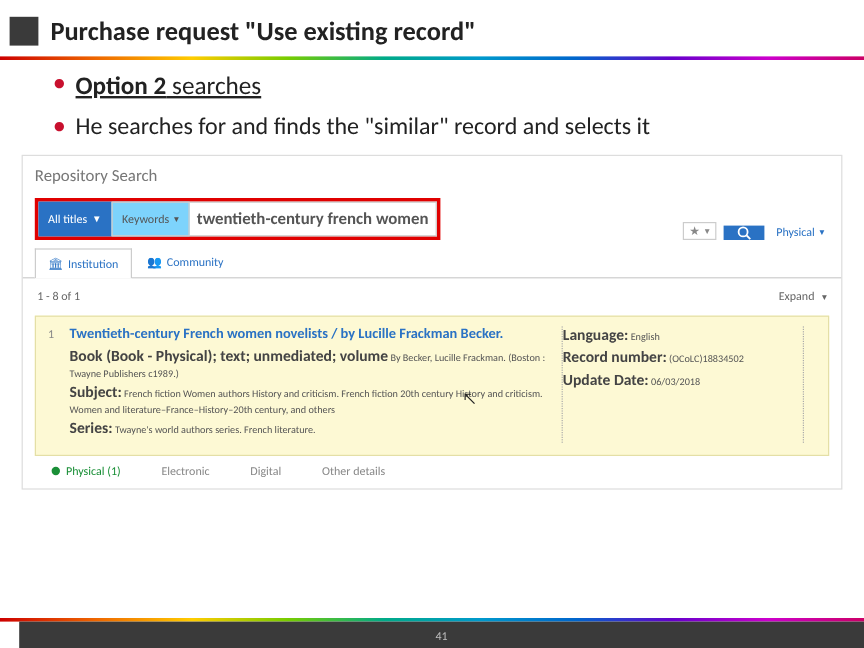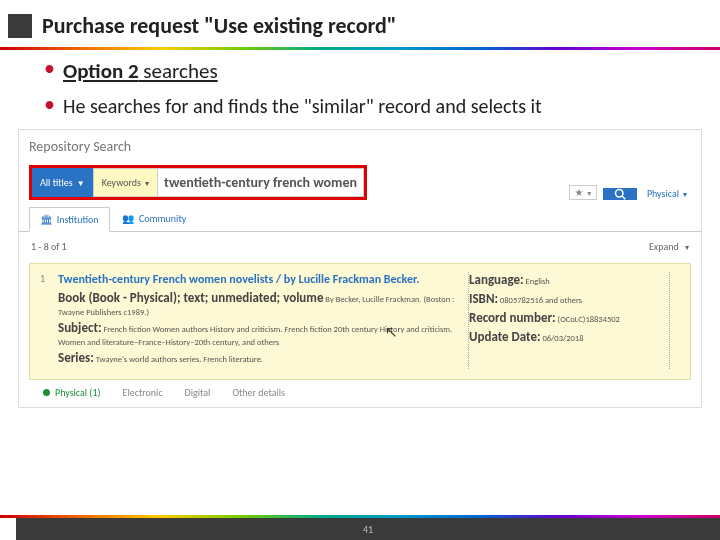--- a/index.html
+++ b/index.html
@@ -14,42 +14,42 @@
   .bullet .dot { color: #c8102e; font-size: 22px; margin-right: 8px; line-height: 1; }
   .b1-text { font-size: 21px; font-weight: 700; color: #222; }
   .b1-text .u { text-decoration: underline; font-weight: 700; }
   .b1-text .ex { font-weight: 400; text-decoration: underline; }
   .b2-text { font-size: 20px; color: #222; line-height: 1.25; }
   .screenshot { margin: 8px 18px 0 18px; border: 1px solid #ddd; font-size: 10px; background: #fff; }
   .repo-title { color: #777; font-size: 14px; padding: 8px 10px 6px 10px; }
   .search-row { display: flex; align-items: flex-end; padding: 4px 10px 6px 10px; gap: 6px; }
   .redbox { border: 3px solid #e00000; display: flex; align-items: stretch; }
   .dd-blue { background: #2a72c4; color: #fff; padding: 5px 8px; display: flex; align-items: center; font-size: 10px; }
-  .dd-white { background: #fef9c3; border: 1px solid #ccc; padding: 5px 8px; display: flex; align-items: center; font-size: 10px; color: #555; }
+  .dd-white { background: #7dd3fc; border: 1px solid #ccc; padding: 5px 8px; display: flex; align-items: center; font-size: 10px; color: #555; }
   .caret-down { margin-left: 4px; font-size: 8px; }
   .search-input { border: 1px solid #ccc; border-left: none; padding: 5px 6px; flex: 1; font-size: 14px; font-weight: 700; color: #555; min-width: 160px; }
   .flex1 { flex: 1; }
   .star-btn { border: 1px solid #ccc; width: 28px; display: flex; align-items: center; justify-content: center; font-size: 10px; color: #888; }
   .search-btn { background: #2a72c4; color: #fff; width: 34px; display: flex; align-items: center; justify-content: center; }
   .adv { color: #2a72c4; font-size: 10px; display: flex; align-items: center; padding: 0 4px; }
   .tabs { border-bottom: 1px solid #ccc; display: flex; align-items: flex-end; padding: 0 10px; gap: 2px; }
   .tab { display: flex; align-items: center; gap: 4px; padding: 5px 10px; font-size: 10px; color: #2a72c4; border: 1px solid transparent; }
   .tab.active { border: 1px solid #ccc; border-bottom: 1px solid #fff; background: #fff; margin-bottom: -1px; }
   .tab .i { font-size: 10px; }
   .count-row { display: flex; justify-content: space-between; padding: 8px 12px; color: #666; font-size: 10px; }
   .result { margin: 2px 10px 0 10px; border: 1px solid #e4dfa6; background: #fdf9d4; padding: 8px 10px 10px 10px; display: flex; gap: 8px; position: relative; }
   .result-num { color: #888; font-size: 10px; width: 10px; }
   .result-body { flex: 1; display: flex; }
   .col { flex: 1; min-width: 0; }
   .res-title { color: #2a72c4; font-weight: 700; font-size: 12px; margin-bottom: 4px; }
   .kv { font-size: 8.5px; color: #555; margin-bottom: 2px; line-height: 1.3; }
   .kv b { color: #444; font-size: 13px; }
   .divider { width: 1px; border-right: 1px dotted #aaa; }
   .cursor { position: absolute; left: 355px; top: 60px; font-size: 14px; color: #222; }
-  .format-row { display: flex; gap: 22px; padding: 6px 24px 8px 24px; font-size: 10px; color: #888; align-items: flex-end; }
+  .format-row { display: flex; gap: 34px; padding: 6px 24px 8px 24px; font-size: 10px; color: #888; align-items: flex-end; }
   .fmt-phys { color: #1a8f37; display: flex; align-items: center; gap: 5px; }
   .greendot { width: 7px; height: 7px; border-radius: 50%; background: #1a8f37; }
   .footer { position: absolute; bottom: 0; left: 0; right: 0; height: 22px; background: #3a3a3a; color: #bbb; display: flex; align-items: center; justify-content: center; font-size: 10px; margin-left: 16px; }
   .footer-stripe { position: absolute; bottom: 22px; left: 0; right: 0; height: 3px; background: linear-gradient(to right,#c00,#e60,#fc0,#7c0,#0a8,#09c,#06c,#60c,#c0c,#c06); }
 </style>
 </head>
 <body>
 
 <div class="slide">
   <div class="title-row">
@@ -124,21 +124,20 @@
       <div class="result-body">
         <div class="col">
           <div class="res-title">Twentieth-century French women novelists / by Lucille Frackman Becker.</div>
           <div class="kv"><b>Book (Book - Physical); text; unmediated; volume</b><span> By Becker, Lucille Frackman. (Boston : Twayne Publishers c1989.)</span></div>
           <div class="kv"><b>Subject:</b><span> French fiction Women authors History and criticism. French fiction 20th century History and criticism. Women and literature–France–History–20th century, and others</span></div>
           <div class="kv"><b>Series:</b><span> Twayne's world authors series. French literature.</span></div>
         </div>
         <div class="divider"></div>
         <div class="col" style="max-width:200px">
           <div class="kv"><b>Language:</b><span> English</span></div>
-          <div class="kv"><b>ISBN:</b><span> 0805782516 and others</span></div>
           <div class="kv"><b>Record number:</b><span> (OCoLC)18834502</span></div>
           <div class="kv"><b>Update Date:</b><span> 06/03/2018</span></div>
         </div>
         <div class="divider"></div>
         <div style="width:10px"></div>
       </div>
       <span class="cursor">↖</span>
     </div>
 
     <div class="format-row">

